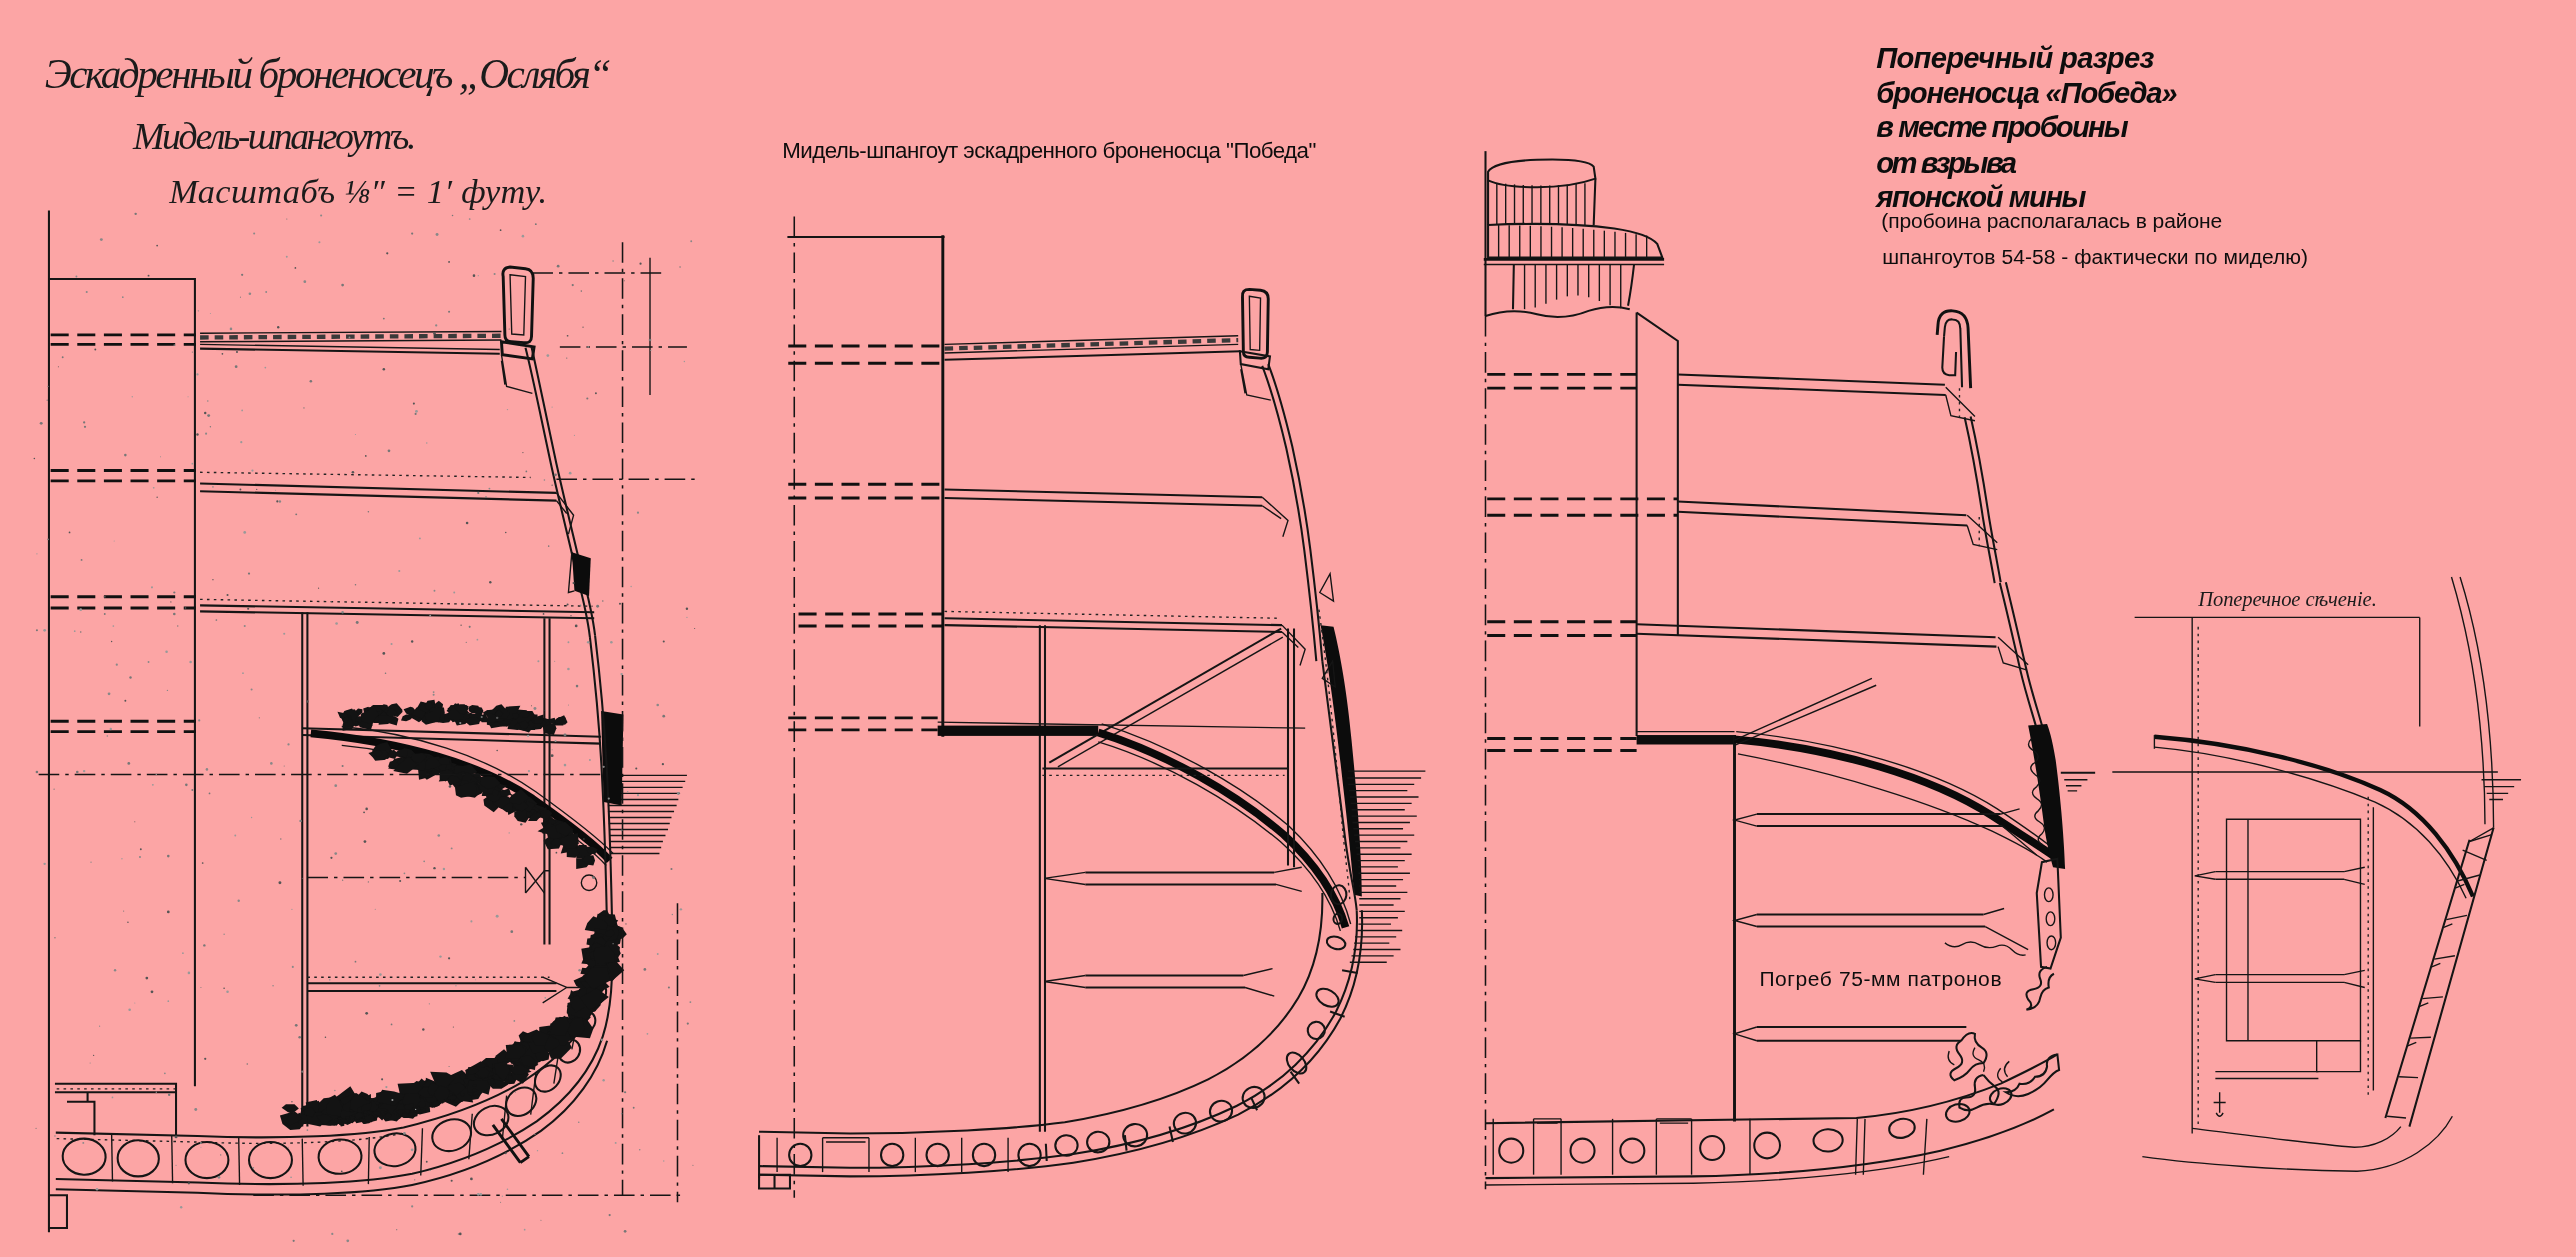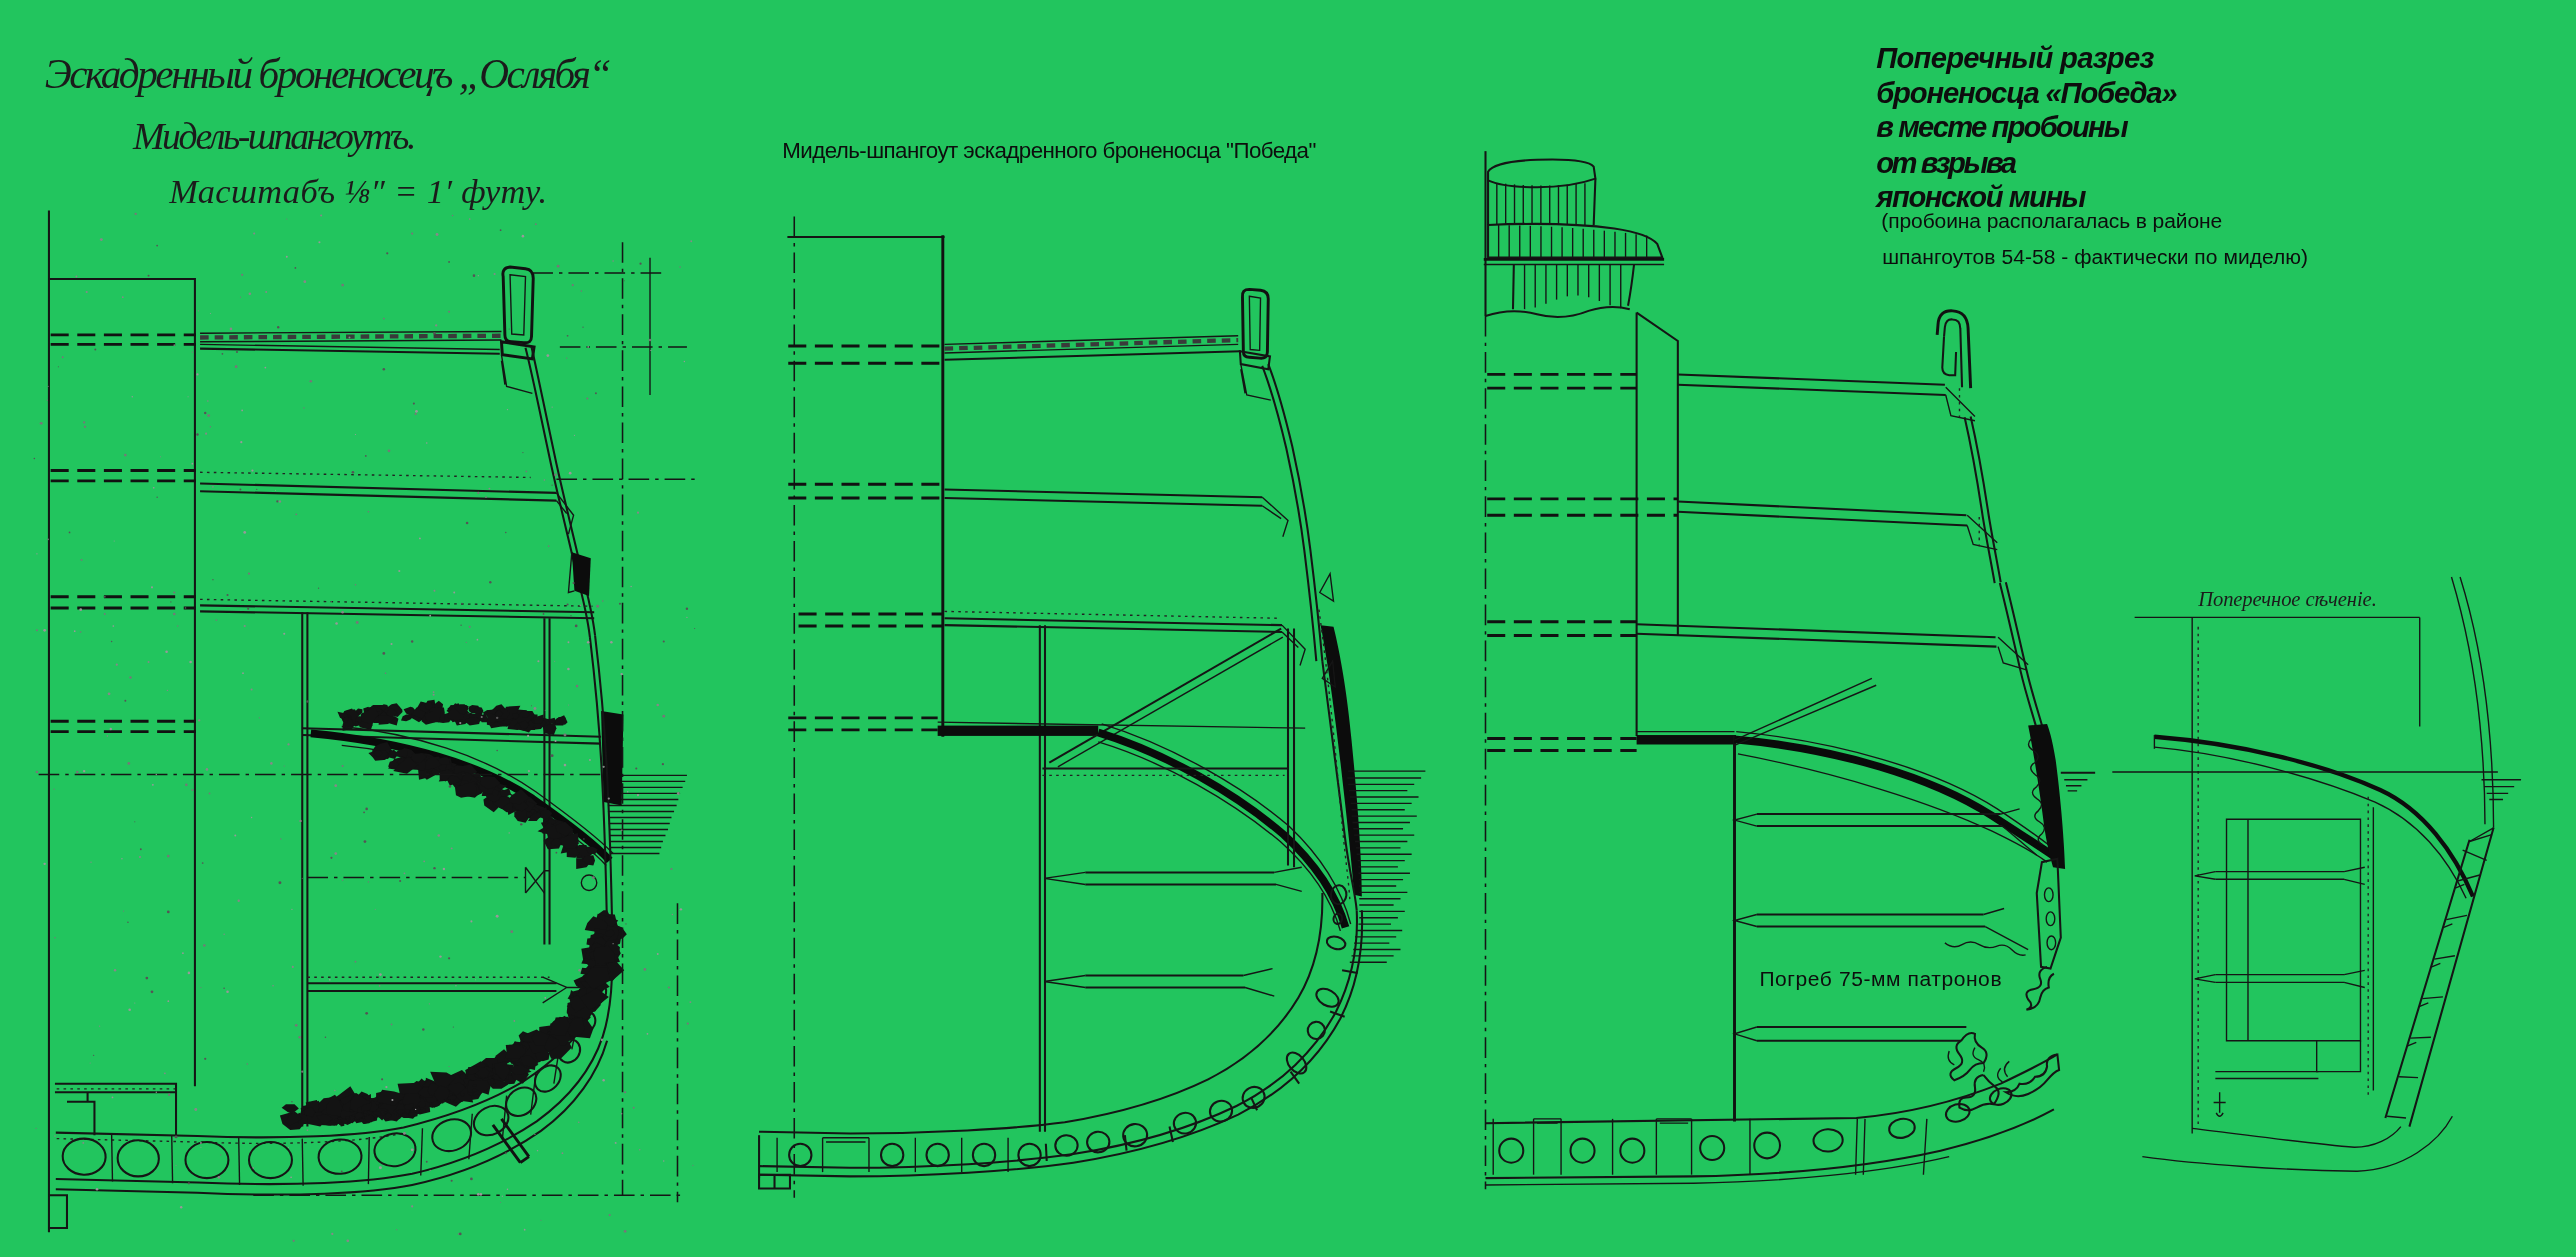--- a/index.html
+++ b/index.html
@@ -1,15 +1,15 @@
 <!DOCTYPE html>
 <html style="font-size:13.7px"><head><meta charset="utf-8">
 <style>
 html,body{margin:0;padding:0;background:#ffffff;}
-#page{position:relative;width:2576px;height:1258px;background:#22c55e;overflow:hidden;
+#page{position:relative;width:2576px;height:1258px;background:#fca5a5;overflow:hidden;
 font-family:"Liberation Sans", sans-serif;}
 svg{position:absolute;left:0;top:0;}
 .s1{stroke:#151515;fill:none;stroke-width:1.6}
 .s2{stroke:#151515;fill:none;stroke-width:2.4}
 .s3{stroke:#111;fill:none;stroke-width:3.4}
 .s4{stroke:#0d0d0d;fill:none;stroke-width:5}
 .thk{stroke:#0a0a0a;fill:none;stroke-width:9}
 .dd{stroke:#151515;fill:none;stroke-width:1.8;stroke-dasharray:24 7 4 7}
 .dsh{stroke:#111;fill:none;stroke-width:3.4;stroke-dasharray:21 10}
 .dot{stroke:#222;fill:none;stroke-width:1.6;stroke-dasharray:3 5}

